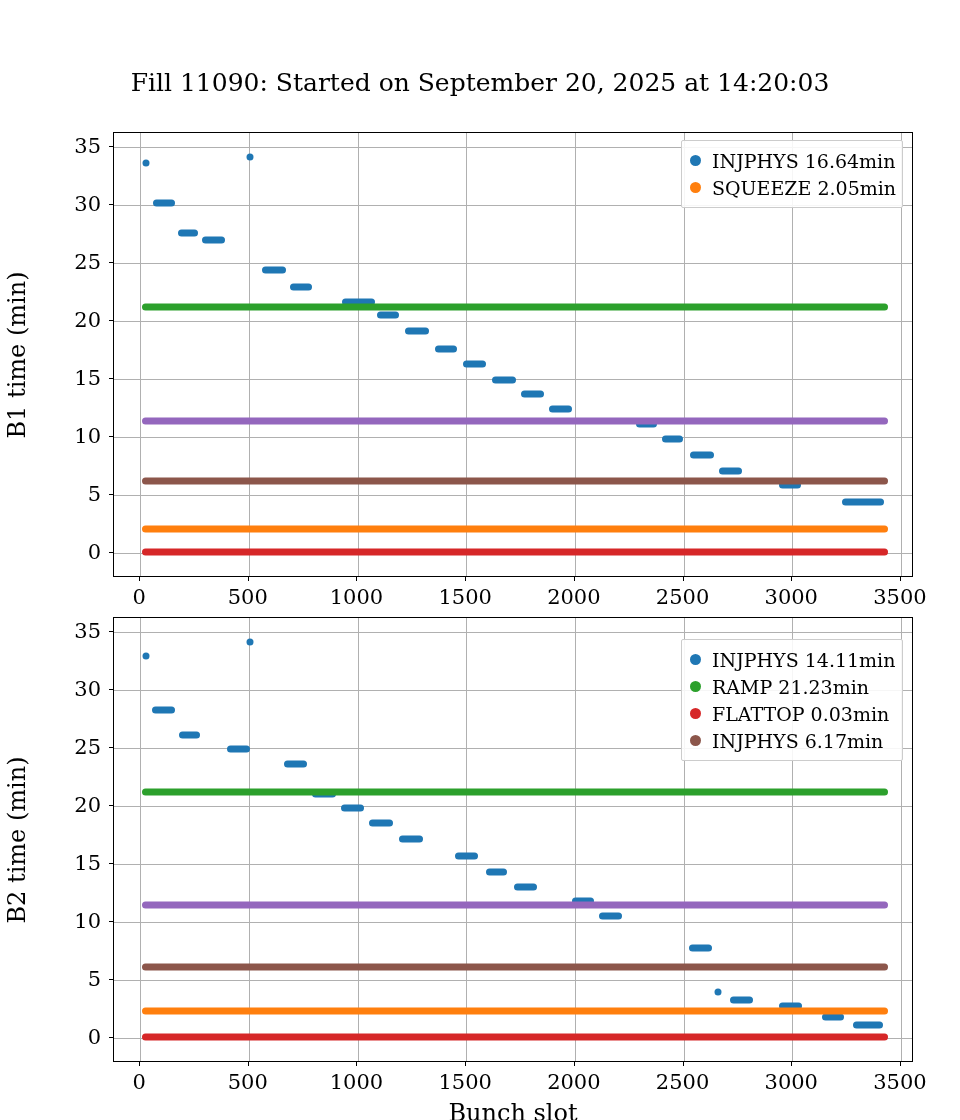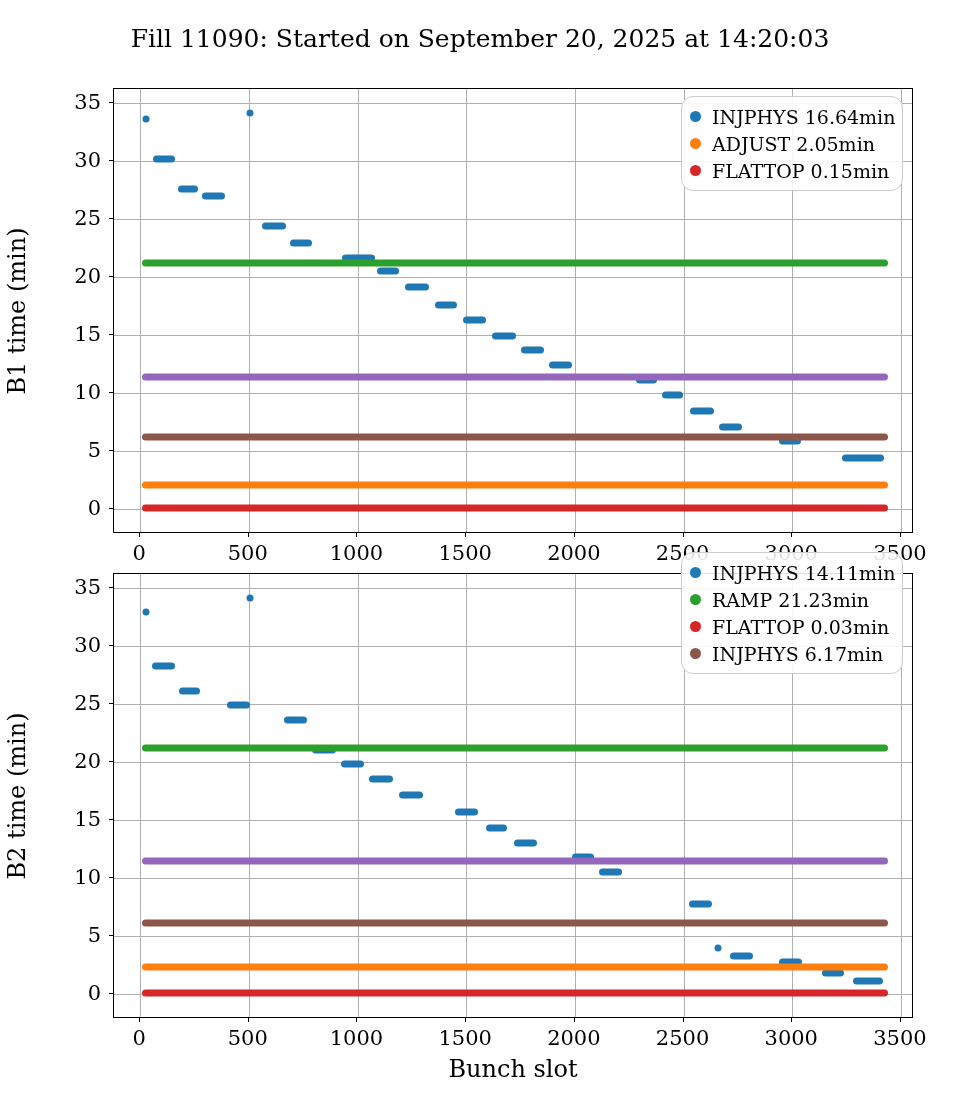--- a/index.html
+++ b/index.html
@@ -11,20 +11,21 @@
     width: 960px;
     height: 1120px;
     font-family: "DejaVu Serif", "Liberation Serif", serif;
     color: #000000;
     overflow: hidden;
   }
   #figure {
     position: relative;
     width: 960px;
     height: 944px;
+    margin-top: 44px;
   }
   .fig-title {
     position: absolute;
     top: 24px;
     left: 0;
     width: 960px;
     text-align: center;
     font-size: 25px;
     font-family: "DejaVu Serif", "Liberation Serif", serif;
     color: #000;
@@ -97,21 +98,21 @@
     position: absolute;
     font-size: 24px;
     text-align: center;
     white-space: nowrap;
   }
   
   .legend {
     position: absolute;
     background: rgba(255,255,255,0.88);
     border: 0.8px solid #cccccc;
-    border-radius: 12px;
+    border-radius: 2px;
     padding: 6px 10px 6px 8px;
     box-sizing: border-box;
   }
   .legend-row {
     display: flex;
     align-items: center;
     height: 27px;
   }
   .legend-marker {
     width: 11px;
@@ -228,25 +229,21 @@
       <div class="tick-label-x" style="left: 899.957px; top: 541px;">3500</div>
     </div>
   <div class="axis-label-y" id="ylabel-top" style="left: 17px; top: 310.5px; transform: translate(-50%, -50%) rotate(-90deg);">B1 time (min)</div>
   <div class="legend" id="legend-top" style="width: 222px; left: 681px; top: 96px;">
       <div class="legend-row">
         <span class="legend-marker" style="background: rgb(31, 119, 180);"></span>
         <span class="legend-text">INJPHYS 16.64min</span>
       </div>
       <div class="legend-row">
         <span class="legend-marker" style="background: rgb(255, 127, 14);"></span>
-        <span class="legend-text">ADJUST 2.05min</span>
-      </div>
-      <div class="legend-row">
-        <span class="legend-marker" style="background: rgb(214, 39, 40);"></span>
-        <span class="legend-text">FLATTOP 0.15min</span>
+        <span class="legend-text">SQUEEZE 2.05min</span>
       </div>
     </div>
 
   <div class="panel" id="panel-bottom">
     <div class="plotarea" id="plot-bottom">
         <div class="gridline-v" style="left: 26.1px;"></div>
         <div class="gridline-v" style="left: 134.8px;"></div>
         <div class="gridline-v" style="left: 243.5px;"></div>
         <div class="gridline-v" style="left: 352.2px;"></div>
         <div class="gridline-v" style="left: 460.9px;"></div>
@@ -318,21 +315,21 @@
       <div class="tick-label-x" style="left: 573.87px; top: 1026px;">2000</div>
       <div class="tickmark-x" style="left: 682.565px; top: 1018px;"></div>
       <div class="tick-label-x" style="left: 682.565px; top: 1026px;">2500</div>
       <div class="tickmark-x" style="left: 791.261px; top: 1018px;"></div>
       <div class="tick-label-x" style="left: 791.261px; top: 1026px;">3000</div>
       <div class="tickmark-x" style="left: 899.957px; top: 1018px;"></div>
       <div class="tick-label-x" style="left: 899.957px; top: 1026px;">3500</div>
     </div>
   <div class="axis-label-y" id="ylabel-bottom" style="left: 17px; top: 795.5px; transform: translate(-50%, -50%) rotate(-90deg);">B2 time (min)</div>
   <div class="axis-label-x" id="xlabel-bottom" style="left: 113px; width: 800px; top: 1055px;">Bunch slot</div>
-  <div class="legend" id="legend-bottom" style="width: 222px; left: 681px; top: 552px;">
+  <div class="legend" id="legend-bottom" style="width: 222px; left: 681px; top: 595px;">
       <div class="legend-row">
         <span class="legend-marker" style="background: rgb(31, 119, 180);"></span>
         <span class="legend-text">INJPHYS 14.11min</span>
       </div>
       <div class="legend-row">
         <span class="legend-marker" style="background: rgb(44, 160, 44);"></span>
         <span class="legend-text">RAMP 21.23min</span>
       </div>
       <div class="legend-row">
         <span class="legend-marker" style="background: rgb(214, 39, 40);"></span>

